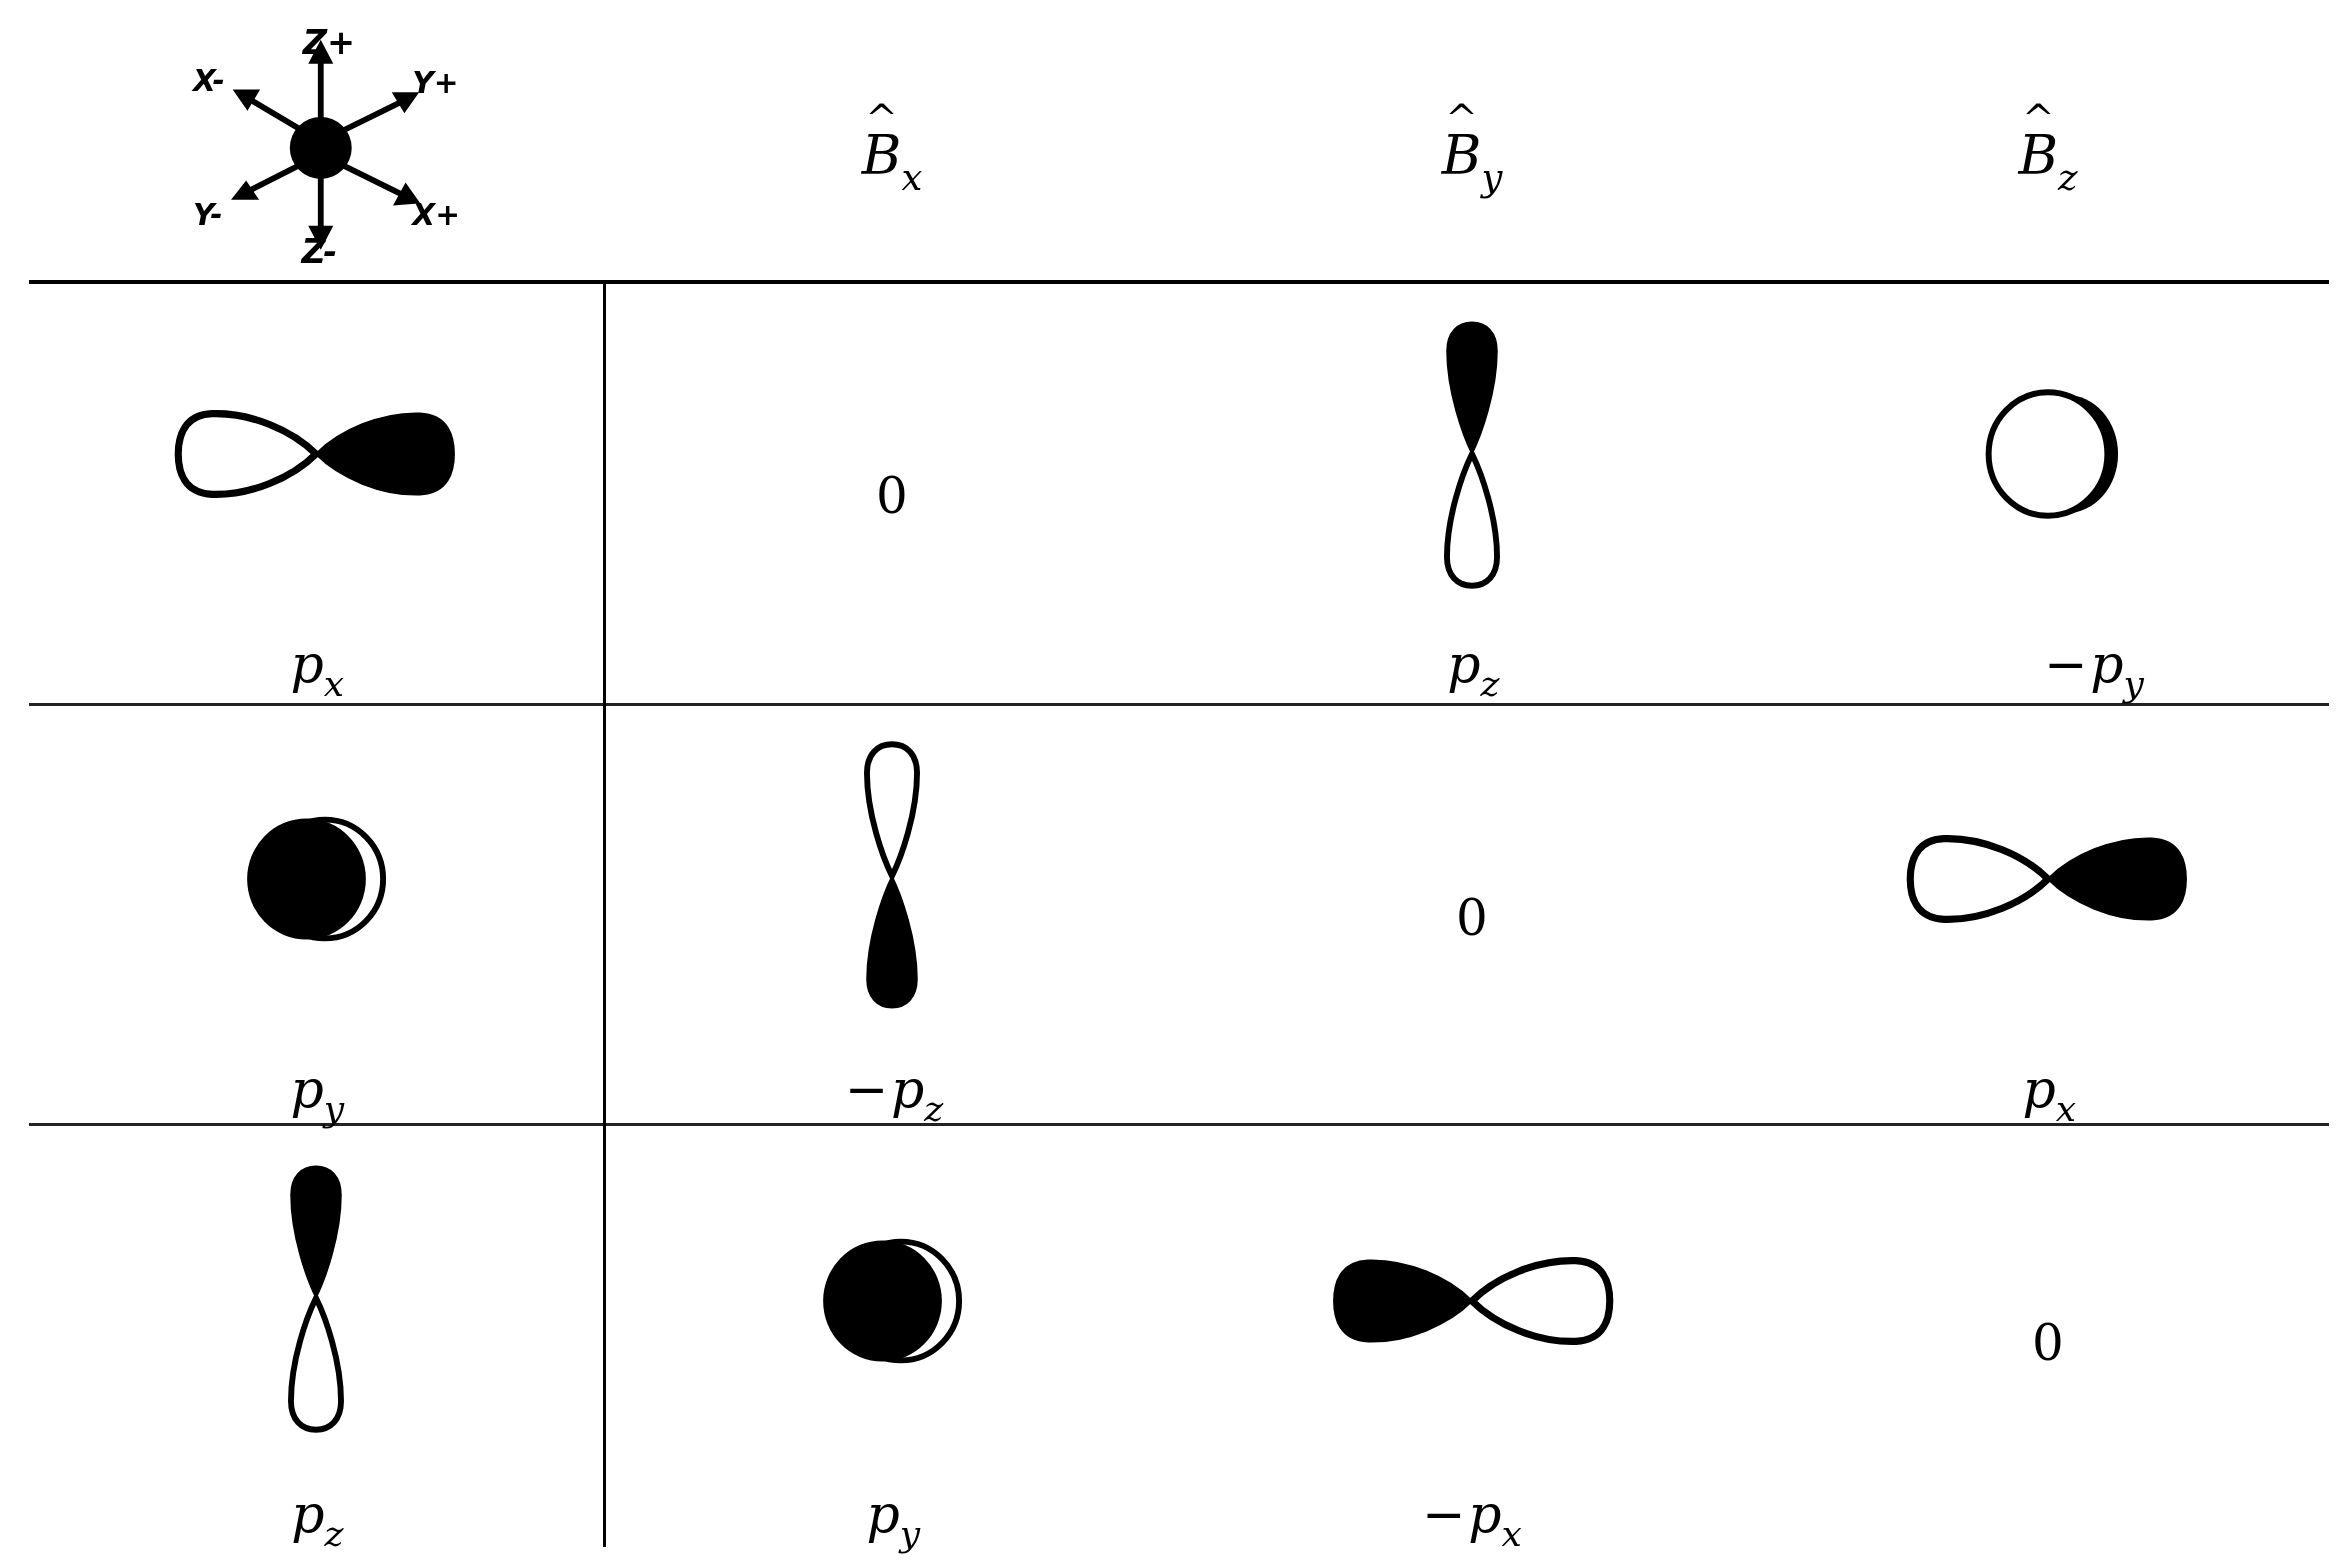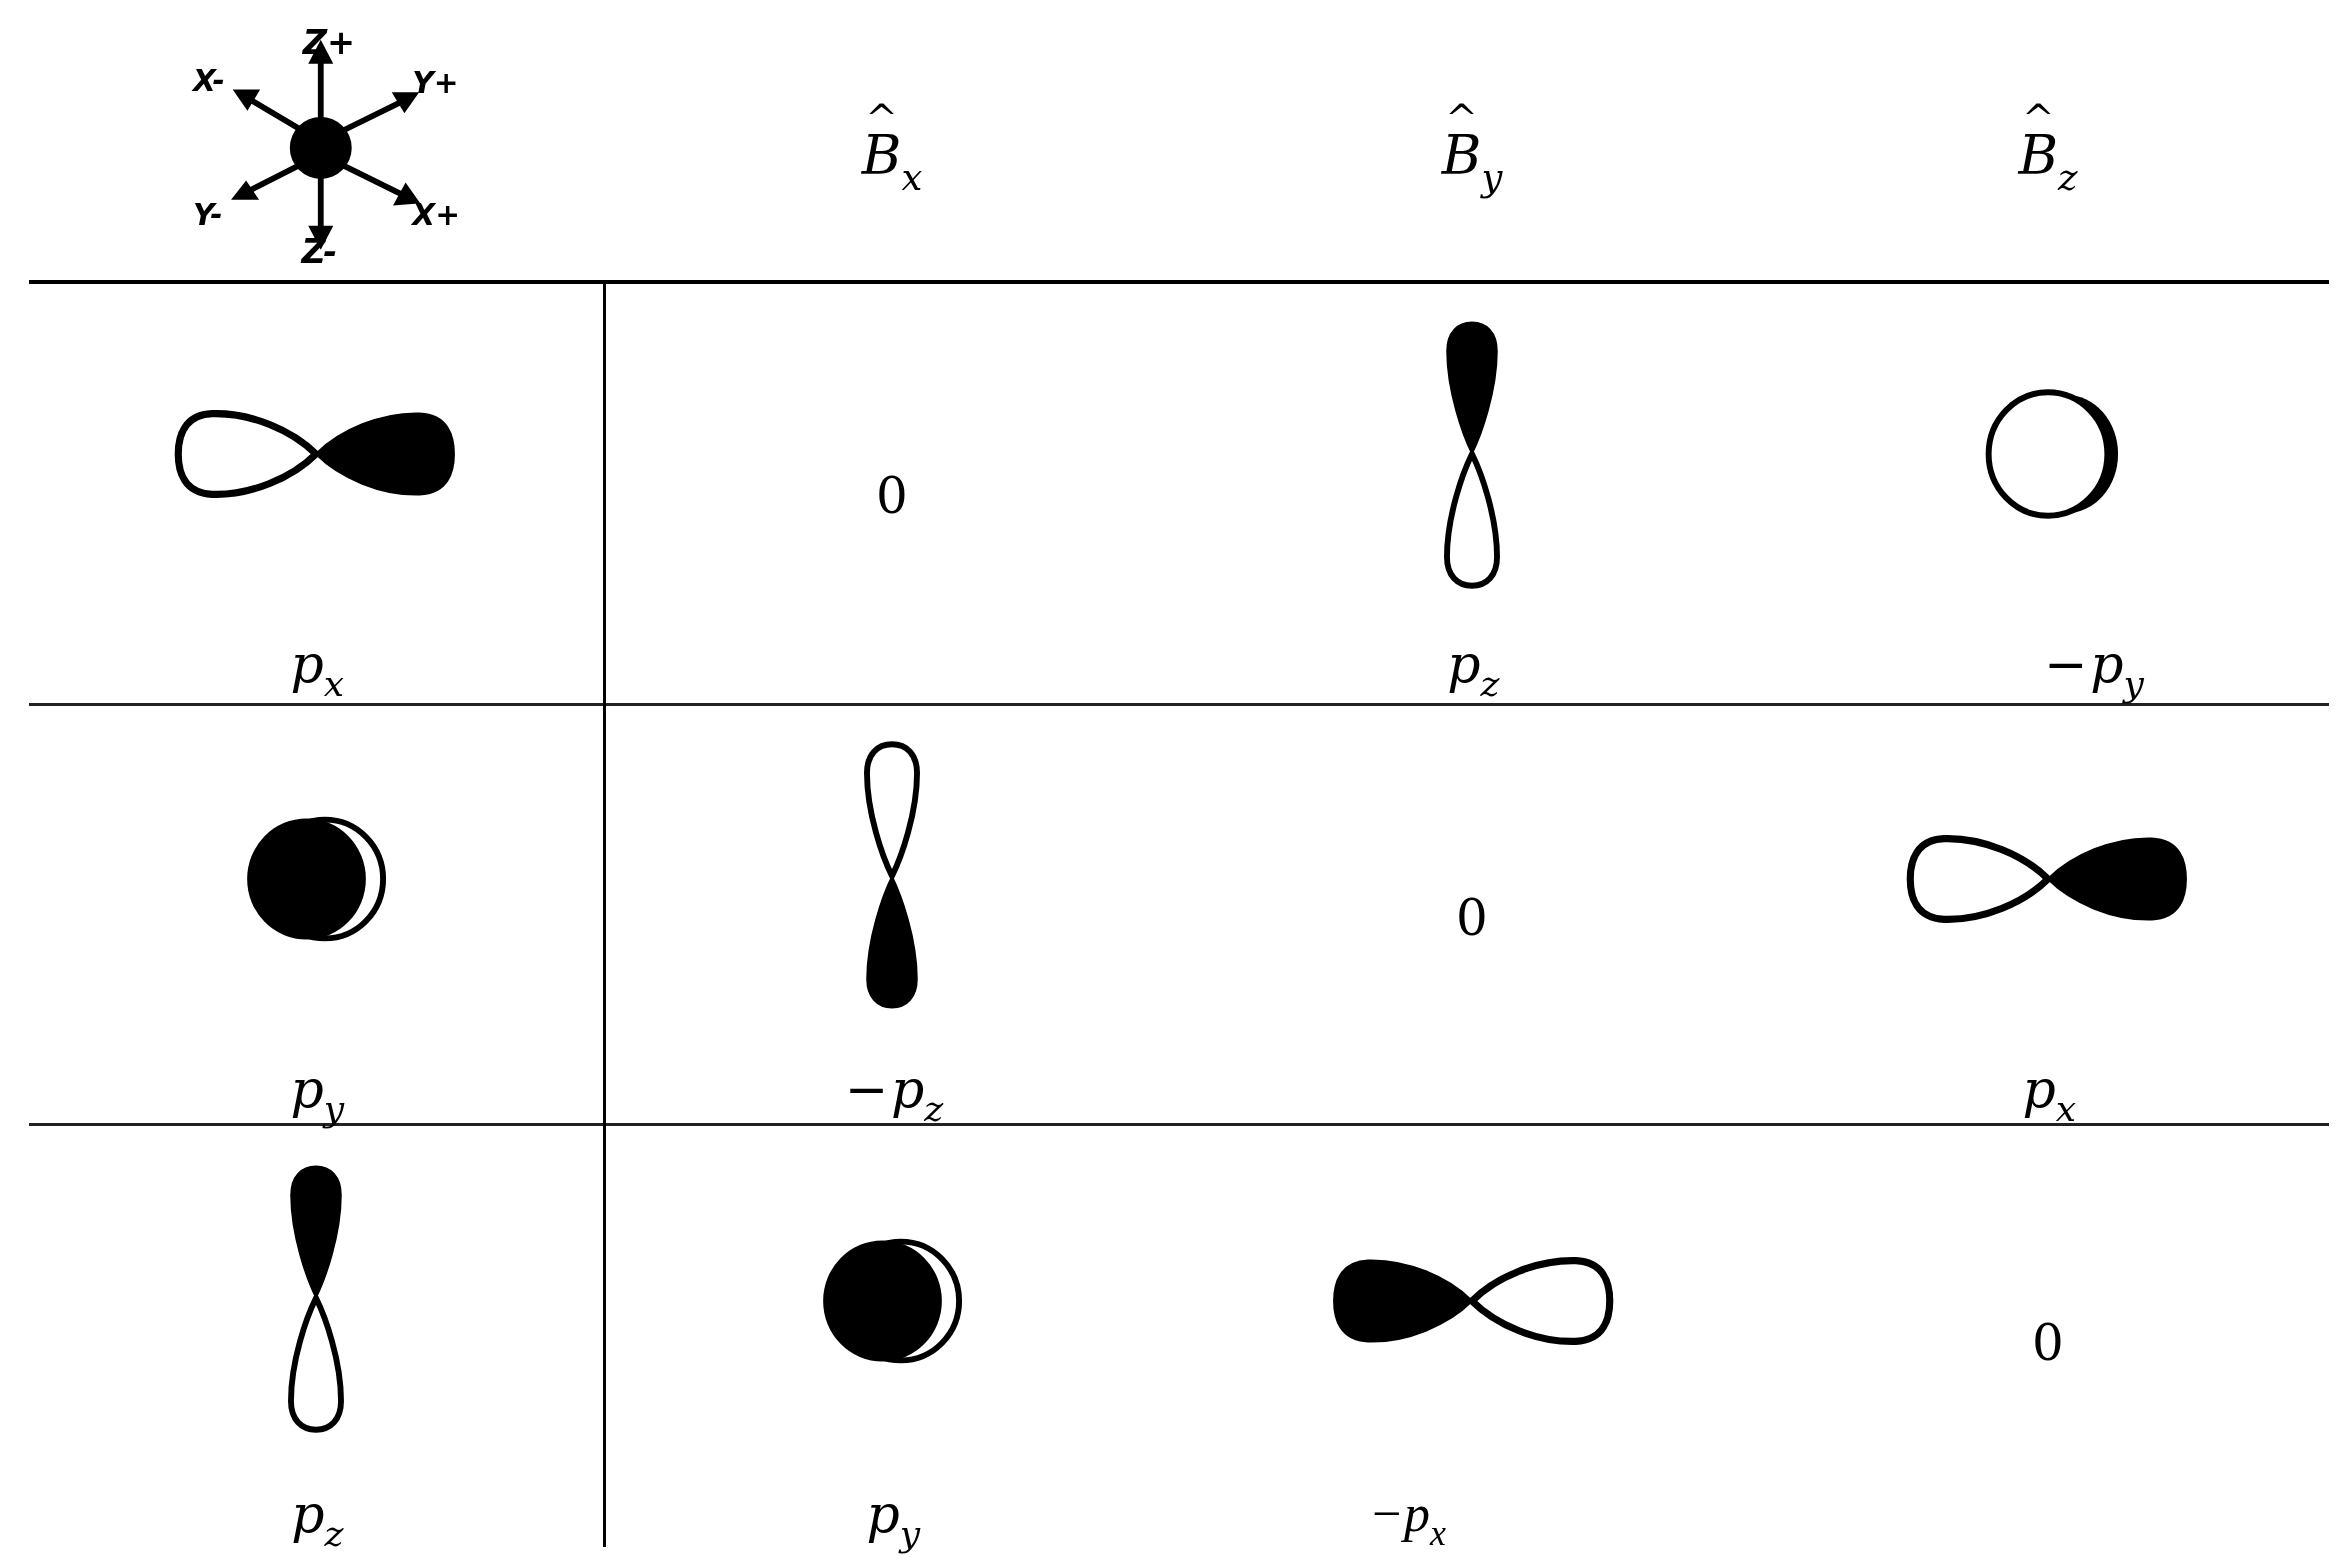--- a/index.html
+++ b/index.html
@@ -161,19 +161,19 @@
     <ellipse cx="-16" cy="0" rx="100" ry="102" fill="#000"></ellipse>
   </svg>
   <div class="label" style="left:892px;top:1488px;">
     <span class="minus"></span><span>p</span><span class="sub">y</span>
   </div>
 
   <svg style="left:1472px;top:1301px;" width="0.6" height="0.6" viewBox="0 0 1 1">
     <use href="#lobeL" fill="#000" stroke="#000" stroke-width="4"></use>
     <use href="#lobeR" fill="#fff" stroke="#000" stroke-width="12"></use>
   </svg>
-  <div class="label" style="left:1409px;top:1488px;font-family:Liberation Serif, serif;">
+  <div class="label" style="left:1472px;top:1488px;">
     <span class="minus">−</span><span>p</span><span class="sub">x</span>
   </div>
 
   <div class="zero" style="left:2048px;top:1343px;">0</div>
 </div>
 
 
 </body></html>

